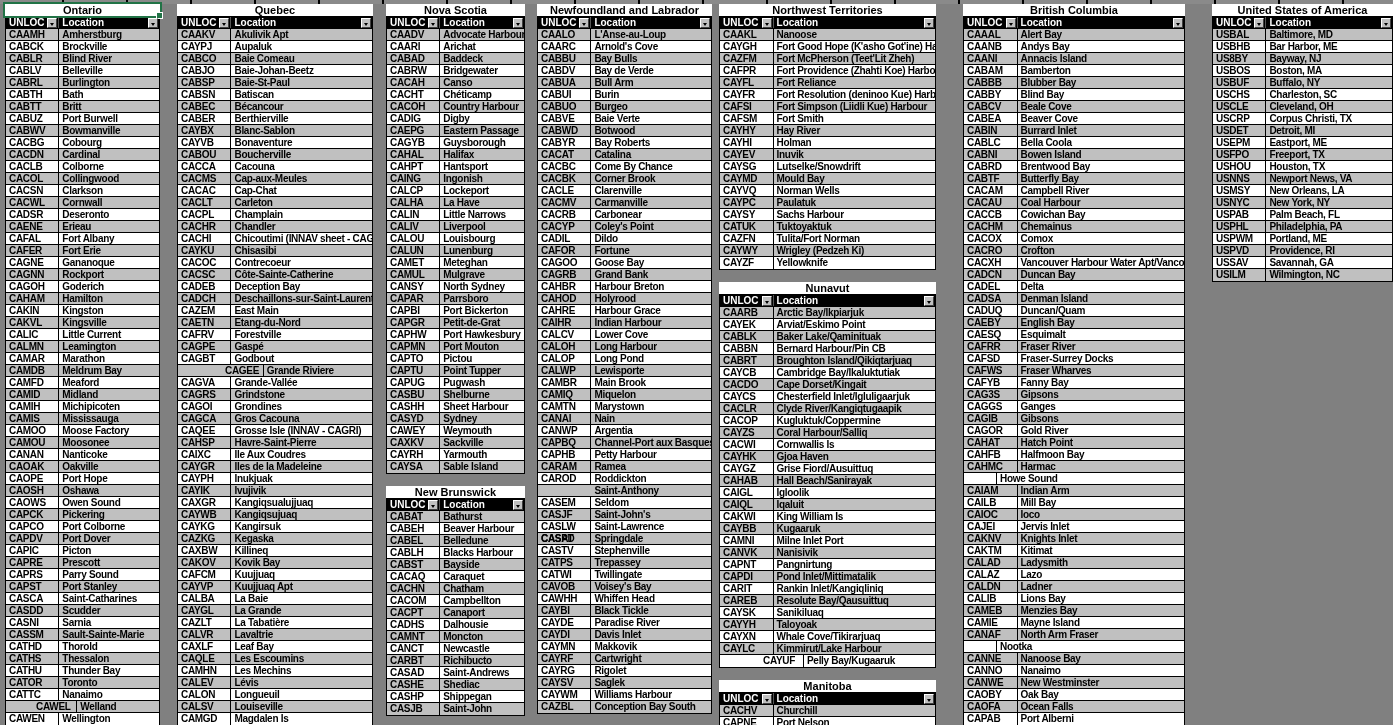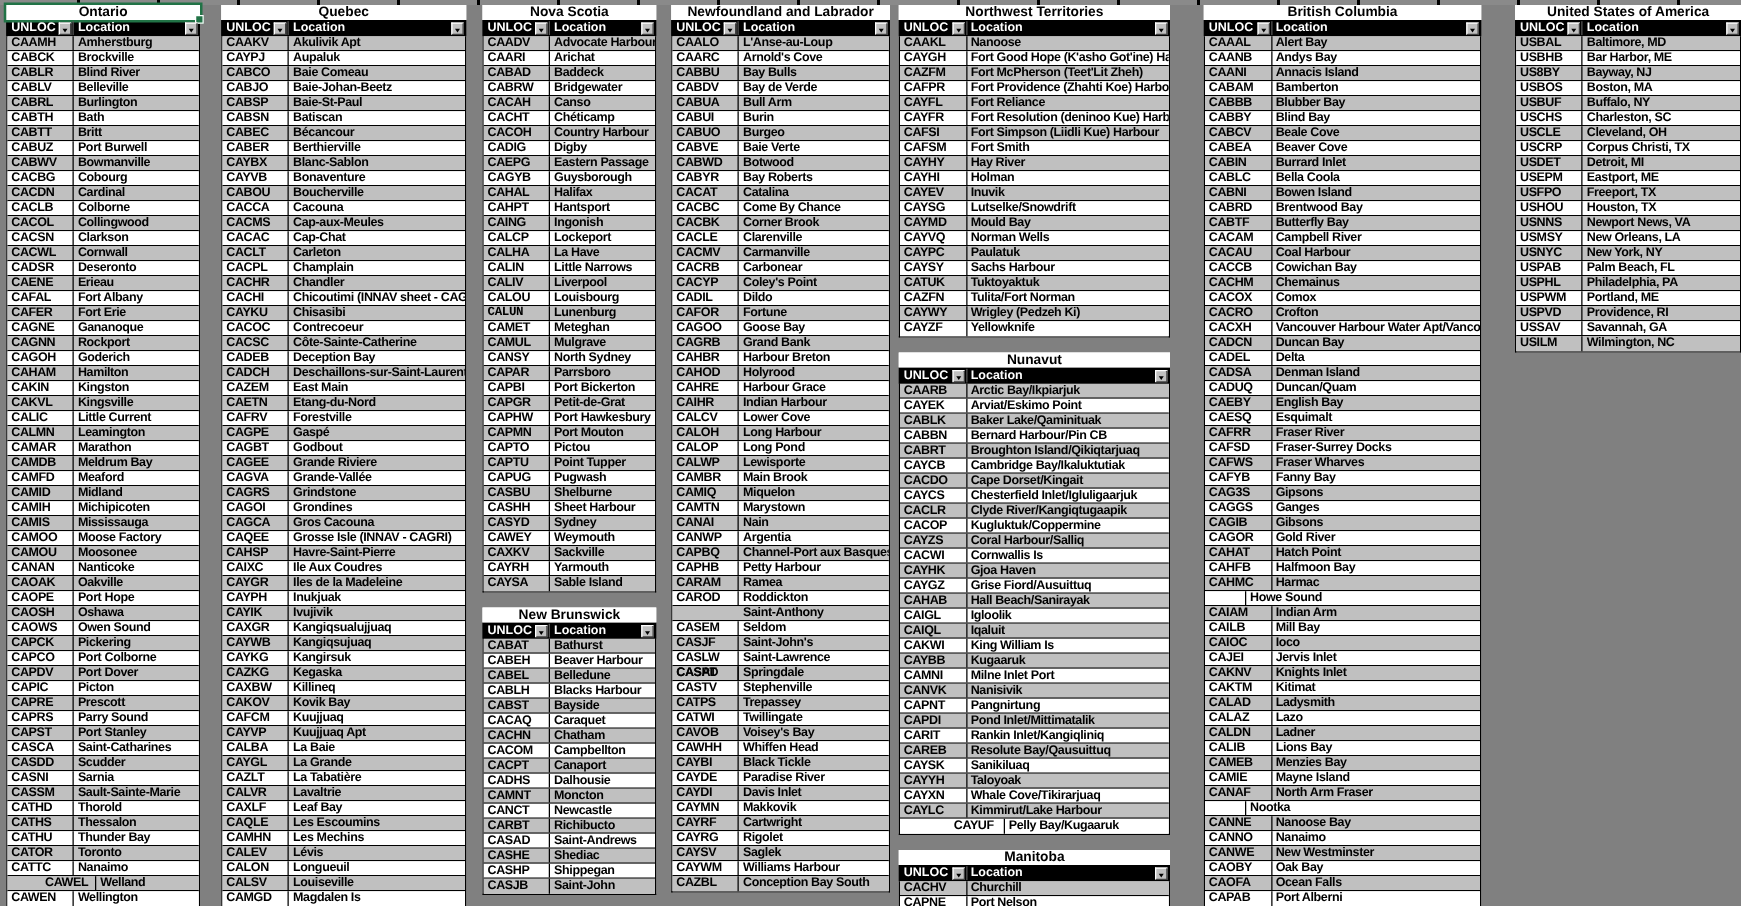--- a/index.html
+++ b/index.html
@@ -417,21 +417,21 @@
           </div>
           <div class="row">
             <div class="cell unloc" style="width: 54px;">CAGPE</div>
             <div class="cell loc" style="width: 142px;">Gaspé</div>
           </div>
           <div class="row">
             <div class="cell unloc" style="width: 54px;">CAGBT</div>
             <div class="cell loc" style="width: 142px;">Godbout</div>
           </div>
           <div class="row">
-            <div class="cell unloc" style="width: 54px;">CAGEE</div>
+            <div class="cell unloc" style="width: 54px; margin-left: 44px;">CAGEE</div>
             <div class="cell loc" style="width: 142px;">Grande Riviere</div>
           </div>
           <div class="row">
             <div class="cell unloc" style="width: 54px;">CAGVA</div>
             <div class="cell loc" style="width: 142px;">Grande-Vallée</div>
           </div>
           <div class="row">
             <div class="cell unloc" style="width: 54px;">CAGRS</div>
             <div class="cell loc" style="width: 142px;">Grindstone</div>
           </div>
@@ -620,21 +620,21 @@
           </div>
           <div class="row">
             <div class="cell unloc" style="width: 54px;">CALIV</div>
             <div class="cell loc" style="width: 85px;">Liverpool</div>
           </div>
           <div class="row">
             <div class="cell unloc" style="width: 54px;">CALOU</div>
             <div class="cell loc" style="width: 85px;">Louisbourg</div>
           </div>
           <div class="row">
-            <div class="cell unloc" style="width: 54px; font-family: Liberation Mono, monospace;">CALUN</div>
+            <div class="cell unloc" style="width: 54px;">CALUN</div>
             <div class="cell loc" style="width: 85px;">Lunenburg</div>
           </div>
           <div class="row">
             <div class="cell unloc" style="width: 54px;">CAMET</div>
             <div class="cell loc" style="width: 85px;">Meteghan</div>
           </div>
           <div class="row">
             <div class="cell unloc" style="width: 54px;">CAMUL</div>
             <div class="cell loc" style="width: 85px;">Mulgrave</div>
           </div>

